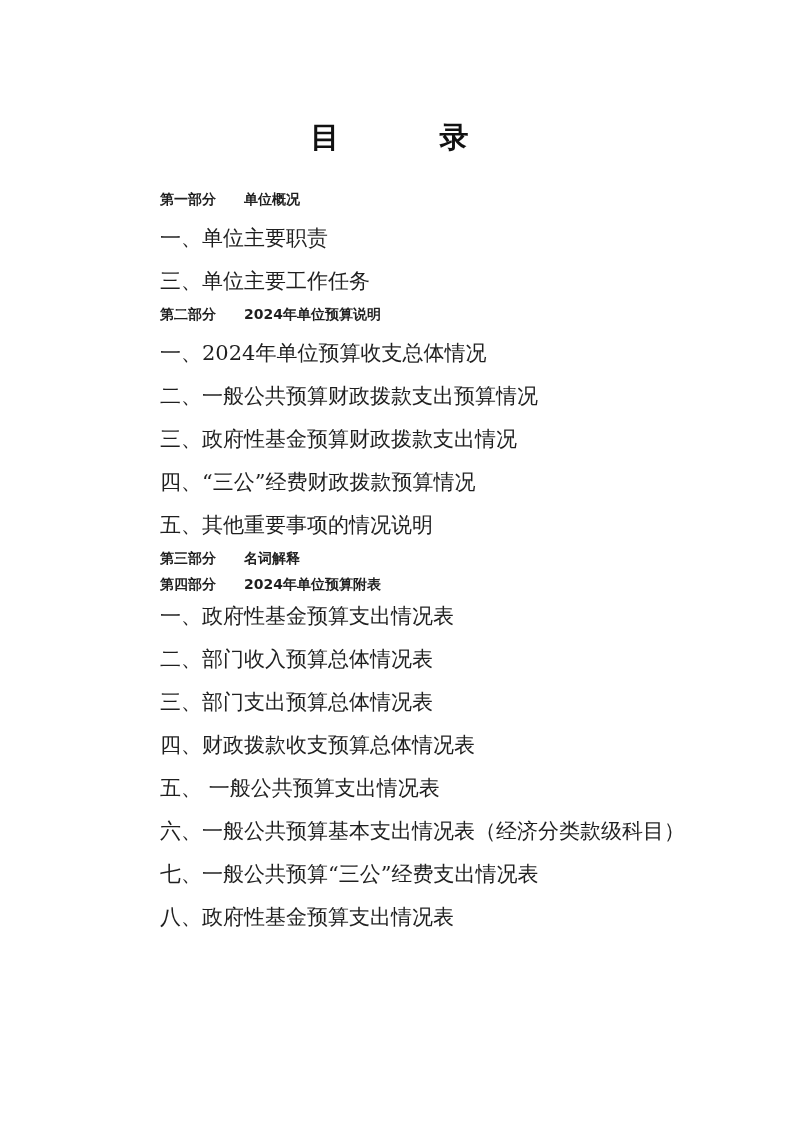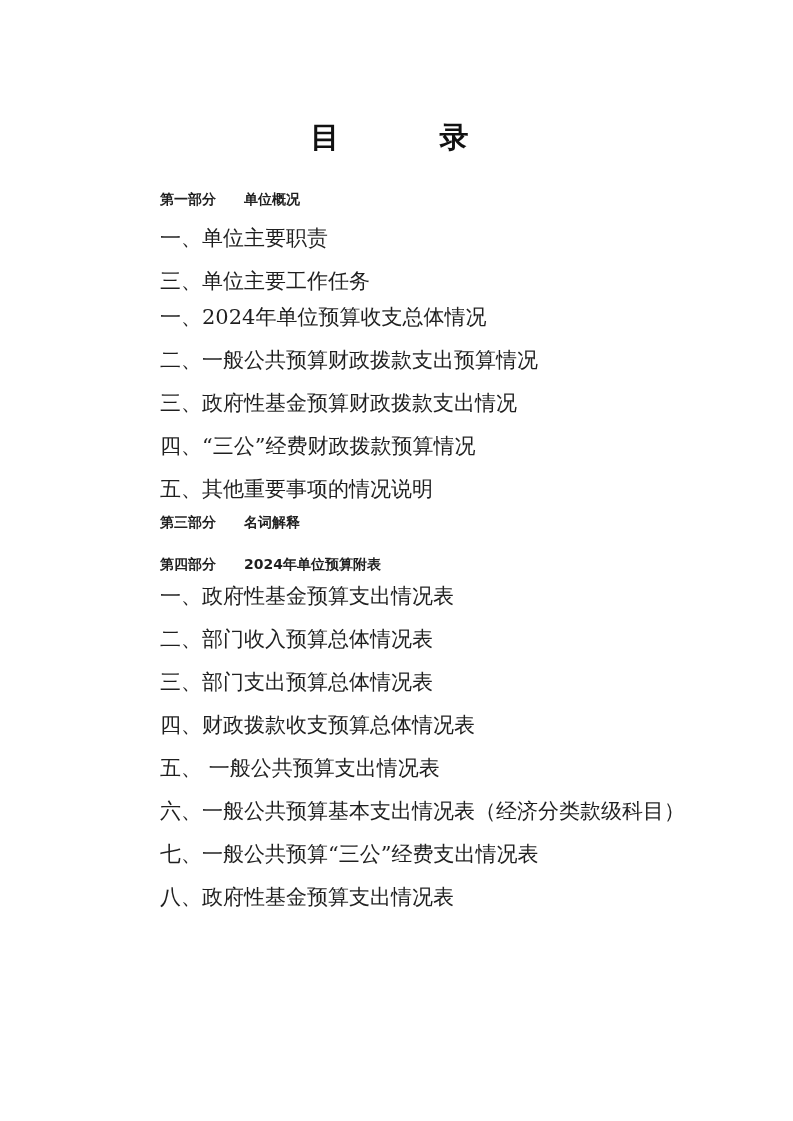--- a/index.html
+++ b/index.html
@@ -53,33 +53,34 @@
   }
   .level-2 {
     font-weight: normal;
     margin-bottom: 22px;
     font-size: 21px;
   }
   .tight {
     margin-bottom: 15px;
   }
   .spacer-small {
-    margin-bottom: 28px;
+    margin-bottom: 12px;
   }
 </style>
 </head>
 <body>
 
 <div class="page">
   <h1 class="doc-title">目　　录</h1>
 
   <ul class="toc">
     <li class="toc-entry level-1">第一部分　　单位概况</li>
     <li class="toc-entry level-2">一、单位主要职责</li>
     <li class="toc-entry level-2 tight">三、单位主要工作任务</li>
+    <li class="toc-entry level-1">第二部分　　2024年单位预算说明</li>
     <li class="toc-entry level-2">一、2024年单位预算收支总体情况</li>
     <li class="toc-entry level-2">二、一般公共预算财政拨款支出预算情况</li>
     <li class="toc-entry level-2">三、政府性基金预算财政拨款支出情况</li>
     <li class="toc-entry level-2">四、“三公”经费财政拨款预算情况</li>
     <li class="toc-entry level-2 tight">五、其他重要事项的情况说明</li>
     <li class="toc-entry level-1 spacer-small">第三部分　　名词解释</li>
     <li class="toc-entry level-1 tight">第四部分　　2024年单位预算附表</li>
     <li class="toc-entry level-2">一、政府性基金预算支出情况表</li>
     <li class="toc-entry level-2">二、部门收入预算总体情况表</li>
     <li class="toc-entry level-2">三、部门支出预算总体情况表</li>

